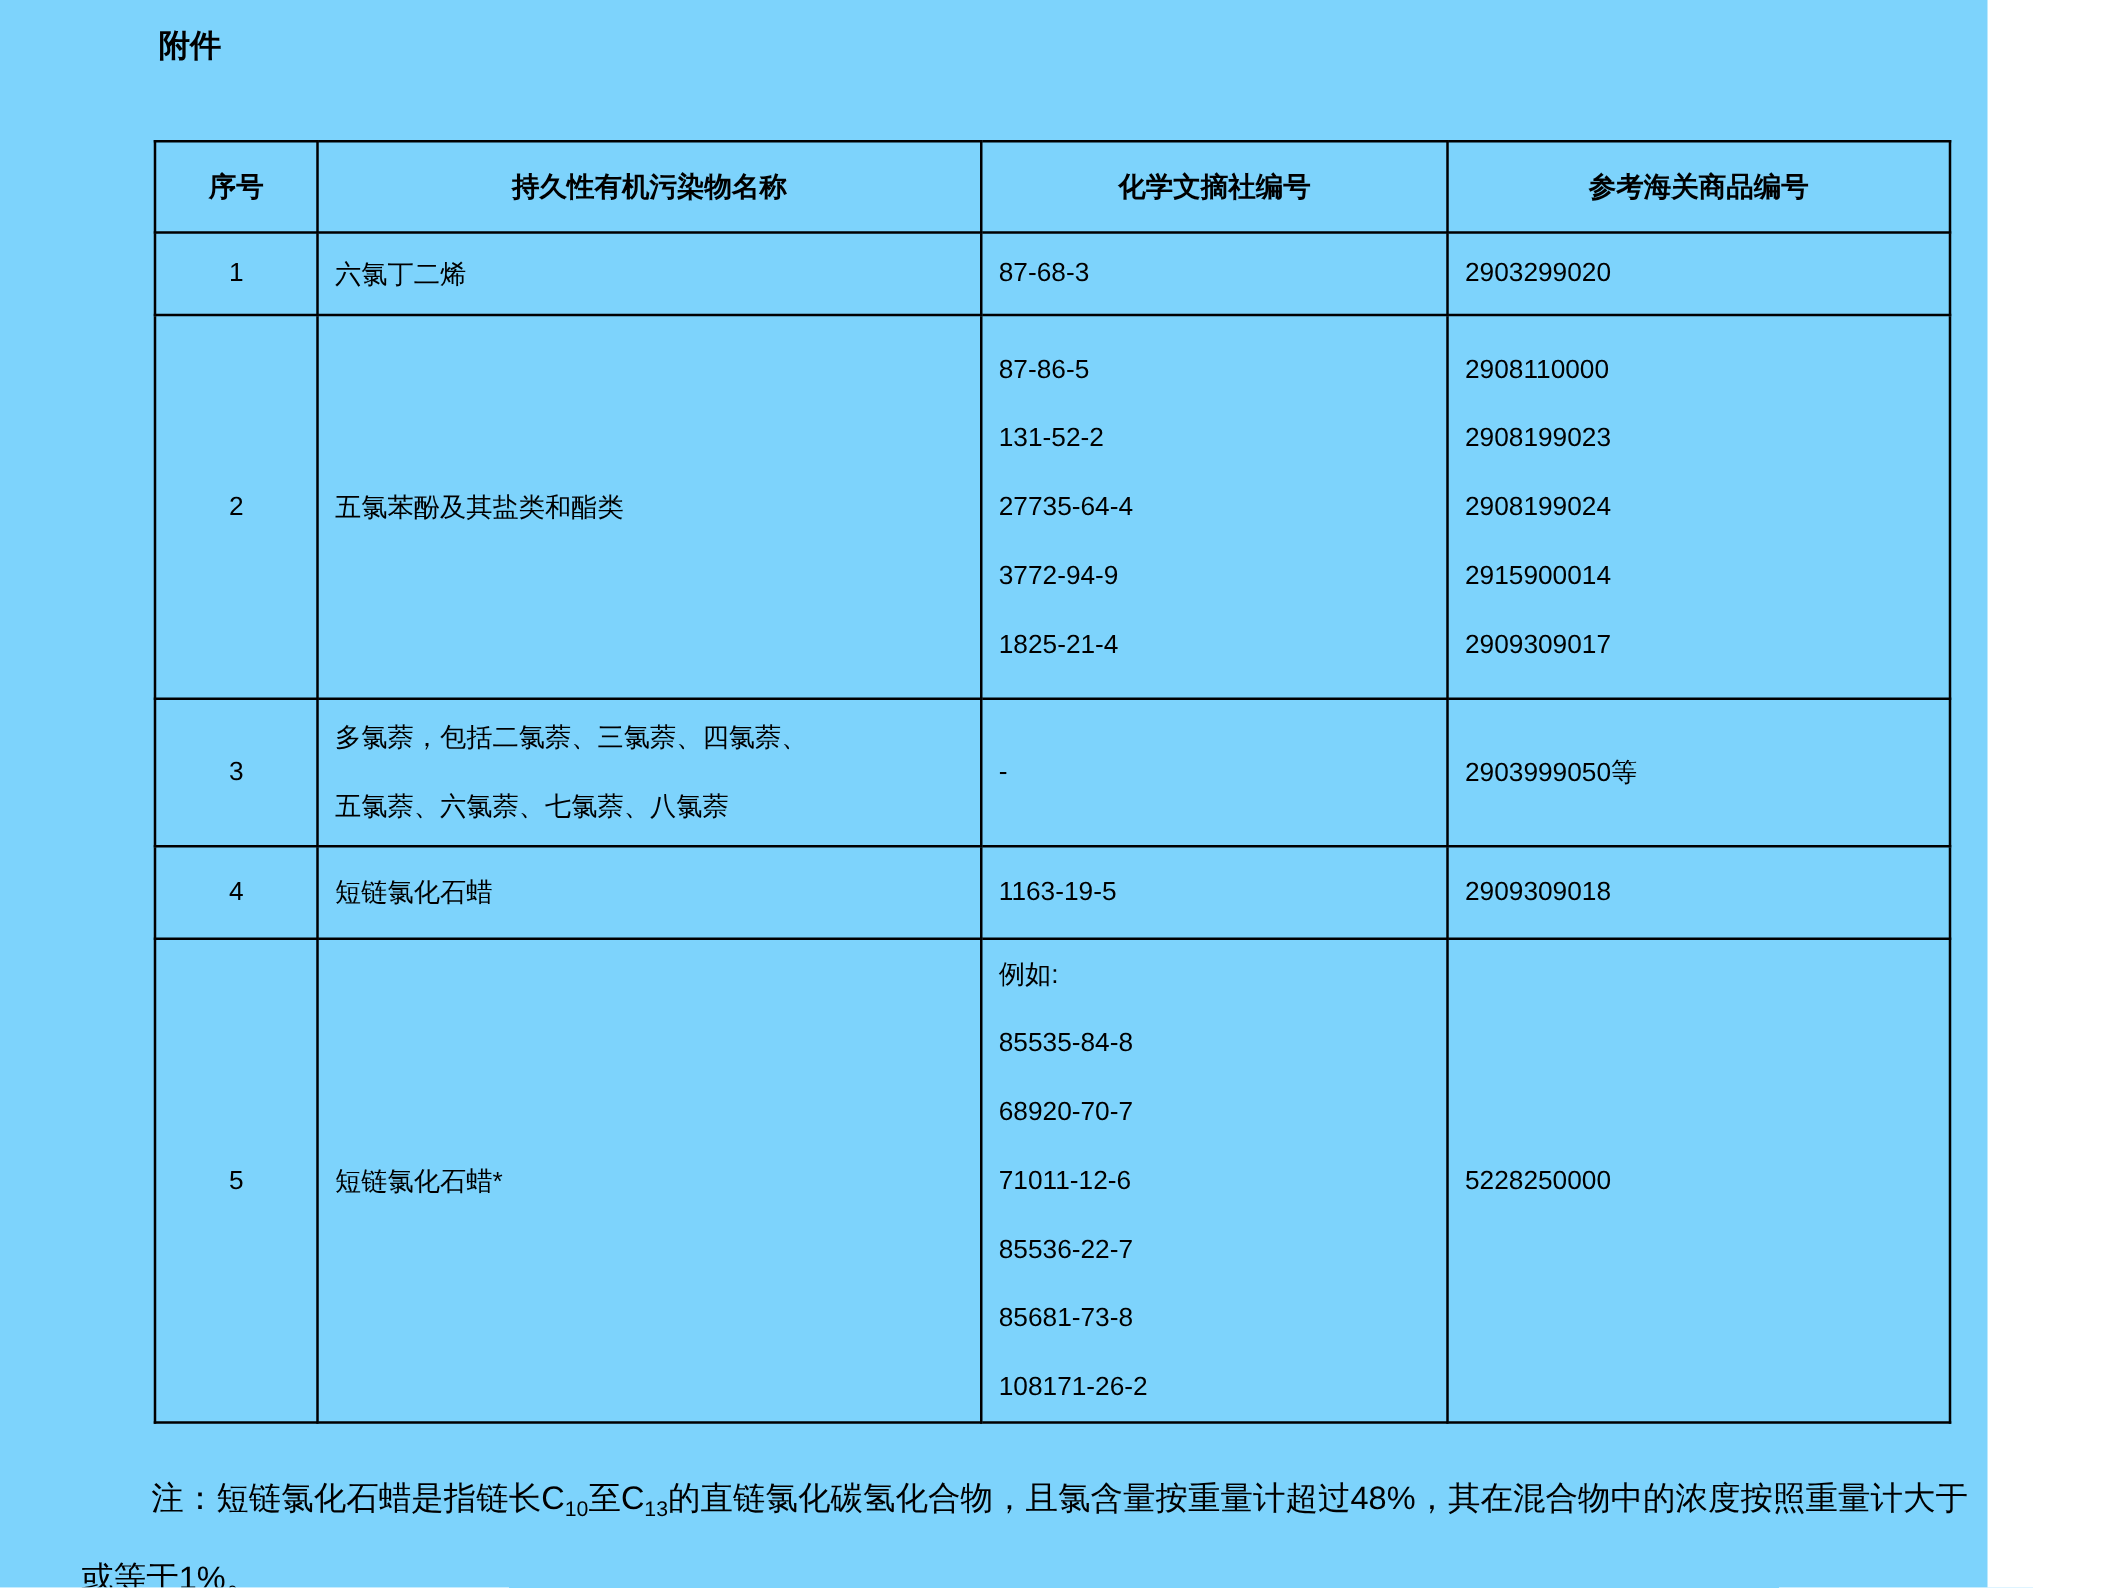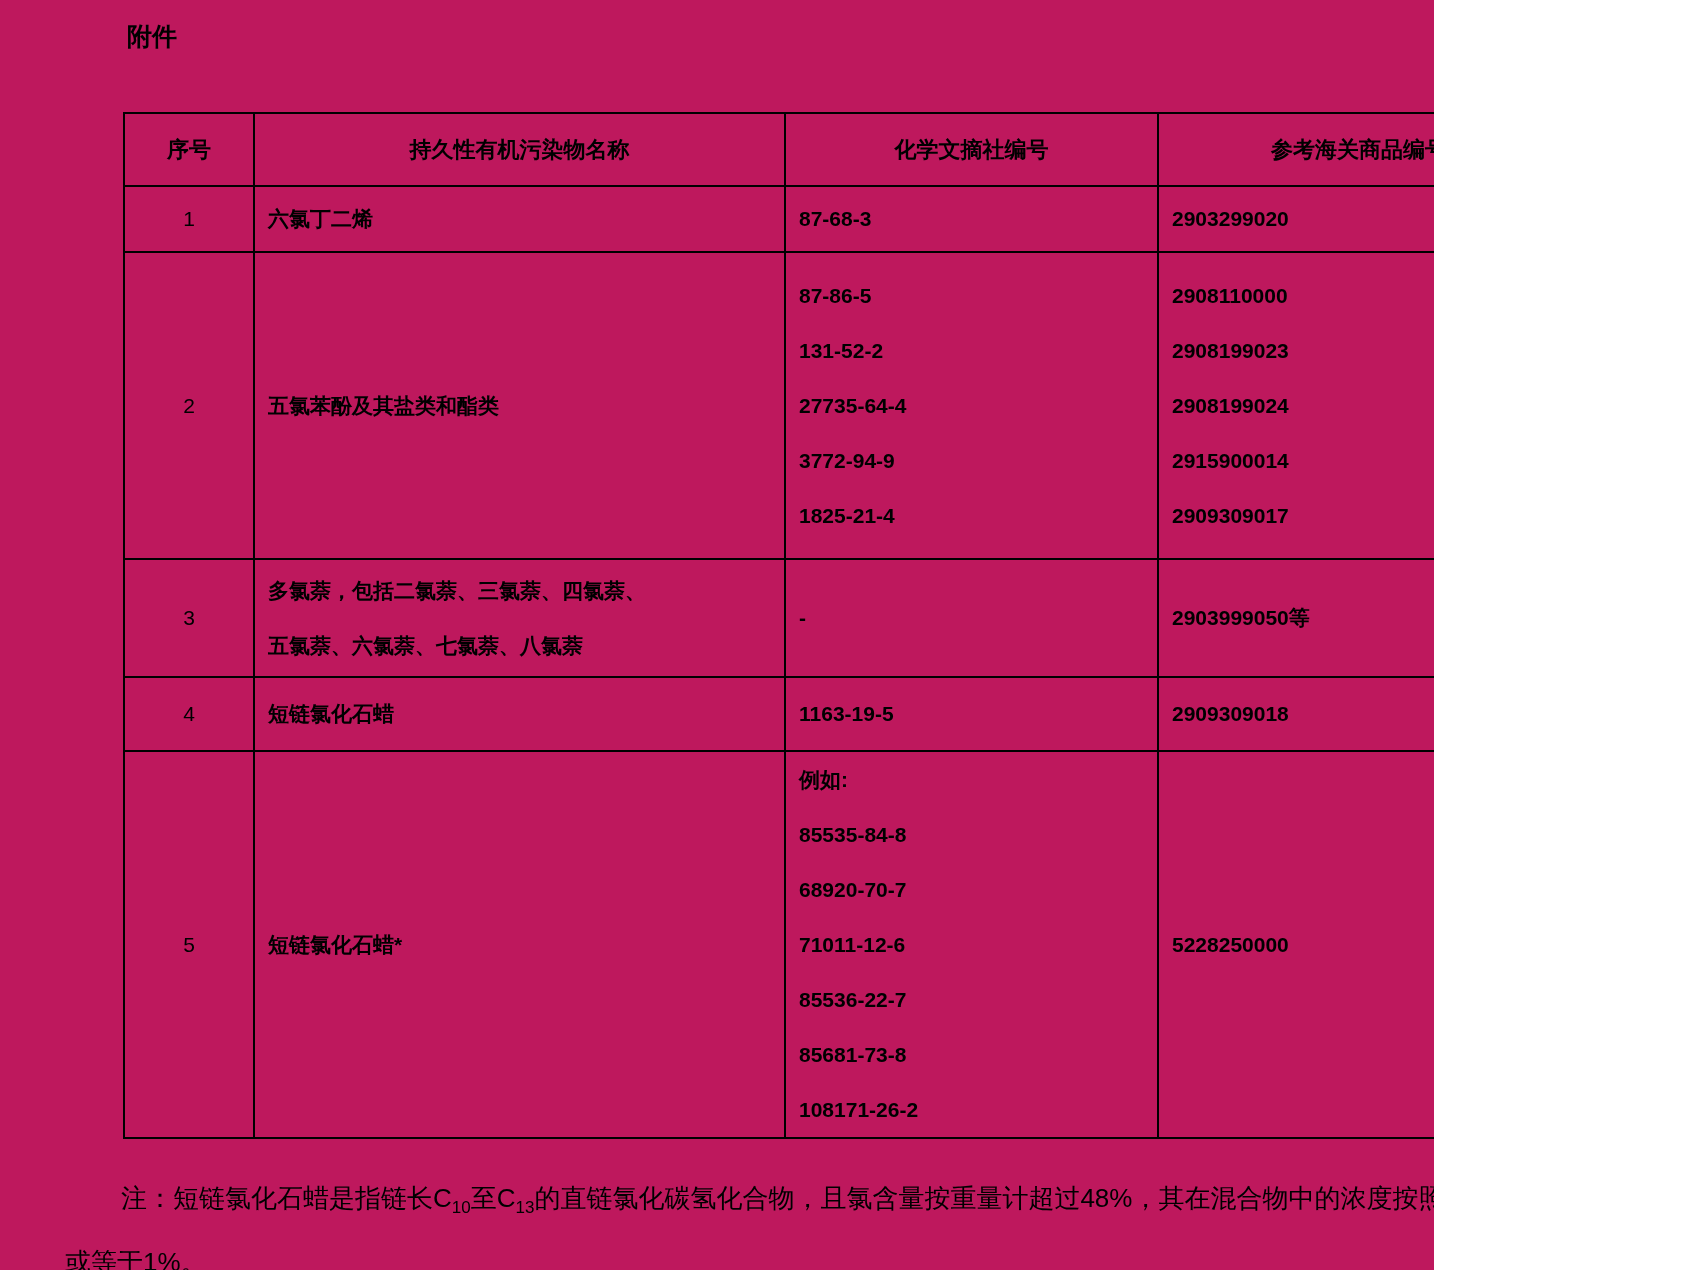--- a/index.html
+++ b/index.html
@@ -1,19 +1,19 @@
 <!DOCTYPE html>
 <html><head>
 <meta charset="utf-8">
 <style>
   html,body { margin:0; padding:0; background:#ffffff; }
   .page {
     position:relative;
-    width:1434px; height:1270px;
-    background:#be185d;
+    width:1590px; height:1270px;
+    background:#7dd3fc;
     color:#000000;
     font-family:"Liberation Sans", sans-serif;
     overflow:hidden;
   }
   .attachment {
     position:absolute; left:127px; top:20px;
     font-size:25px; font-weight:bold;
   }
   .doc-title {
     position:absolute; left:0; top:70px; width:100%;
@@ -35,21 +35,21 @@
   .pop-table tbody tr:nth-child(2) { height:307px; }
   .pop-table tbody tr:nth-child(3) { height:118px; }
   .pop-table tbody tr:nth-child(4) { height:74px; }
   .pop-table tbody tr:nth-child(5) { height:384px; }
   .pop-table th {
     font-size:22px; font-weight:bold; text-align:center;
   }
   .pop-table td { font-size:21px; }
   td.cell-no { text-align:center; }
   td.cell-name, td.cell-cas, td.cell-hs {
-    text-align:left; padding-left:13px; padding-right:6px;font-weight:bold;
+    text-align:left; padding-left:13px; padding-right:6px;
   }
   .lines div { line-height:55px; white-space:nowrap; }
   .note {
     position:absolute; left:65px; top:1140px;
     width:1530px;
     font-size:26px; line-height:64px;
     text-indent:56px;
   }
   .note sub { font-size:17px; line-height:0;margin-top:26px; }
 </style>

